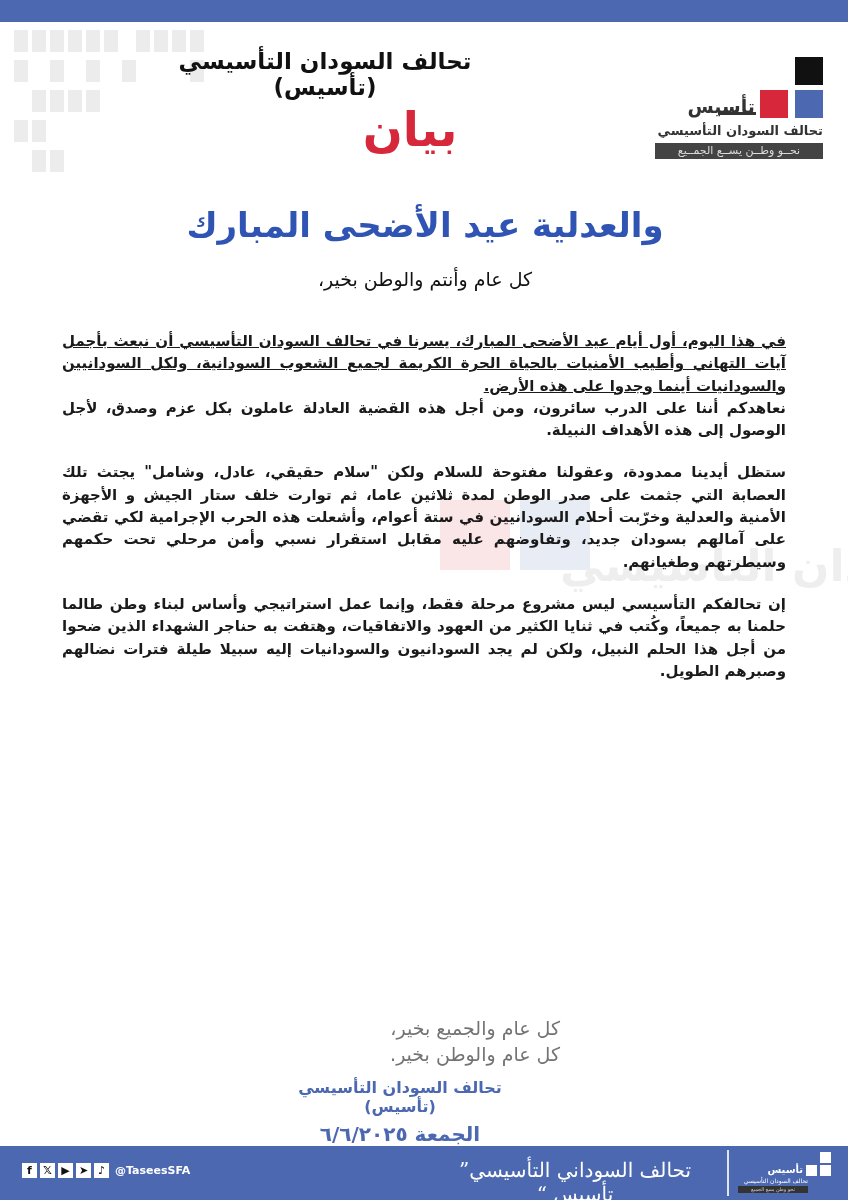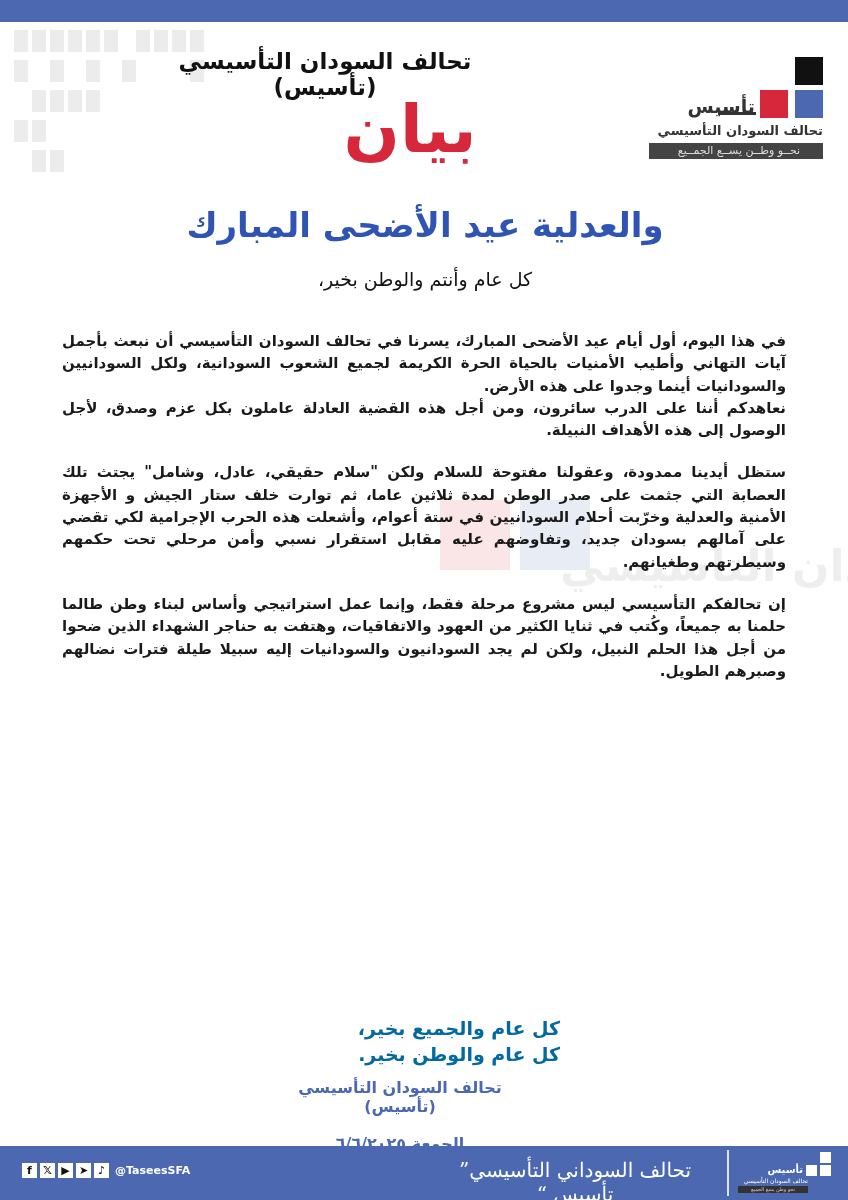--- a/index.html
+++ b/index.html
@@ -22,35 +22,35 @@
   .wm-text { position: absolute; left: 120px; top: 40px; font-size: 44px; font-weight: bold; color: #777; direction: rtl; white-space: nowrap; }
 
   
   .logo { position: absolute; left: 640px; top: 55px; width: 180px; height: 110px; }
   .logo .sq-black { position: absolute; left: 155px; top: 2px; width: 28px; height: 28px; background: #111; }
   .logo .sq-red { position: absolute; left: 120px; top: 35px; width: 28px; height: 28px; background: #d7283b; }
   .logo .sq-blue { position: absolute; left: 155px; top: 35px; width: 28px; height: 28px; background: #4b68b0; }
   .logo .name { position: absolute; right: 65px; top: 40px; font-size: 19px; font-weight: bold; color: #333; direction: rtl; white-space: nowrap; }
   .logo .dash { position: absolute; left: 78px; top: 57px; width: 38px; height: 3px; background: #333; }
   .logo .sub { position: absolute; right: -3px; top: 68px; font-size: 13px; font-weight: bold; color: #333; direction: rtl; white-space: nowrap; }
-  .logo .tag { position: absolute; right: -3px; top: 88px; width: 168px; height: 16px; background: #444; color: #ddd; font-size: 11px; text-align: center; line-height: 16px; direction: rtl; padding-left: 6px; }
+  .logo .tag { position: absolute; right: -3px; top: 88px; width: 168px; height: 16px; background: #444; color: #ddd; font-size: 11px; text-align: center; line-height: 16px; direction: rtl; }
 
   .title-org { position: absolute; left: 150px; top: 48px; width: 350px; text-align: center; direction: rtl; font-size: 23px; font-weight: bold; color: #111; }
-  .title-main { position: absolute; left: 250px; top: 90px; width: 320px; text-align: center; direction: rtl; font-size: 66px; font-weight: bold; color: #d7283b; line-height: 80px; }
+  .title-main { position: absolute; left: 250px; top: 90px; width: 320px; text-align: center; direction: rtl; font-size: 47px; font-weight: bold; color: #d7283b; line-height: 80px; }
   .occasion { position: absolute; left: 80px; top: 205px; width: 690px; text-align: center; direction: rtl; font-size: 34px; font-weight: bold; color: #2f54b3; }
   .greeting { position: absolute; left: 150px; top: 268px; width: 550px; text-align: center; direction: rtl; font-size: 19px; font-weight: normal; color: #111; }
 
   .body-text { position: absolute; left: 62px; top: 330px; width: 724px; direction: rtl; text-align: justify; font-size: 15px; font-weight: bold; line-height: 22.3px; color: #1a1a1a; }
   .body-text p { margin: 0 0 20px 0; }
-  .body-text .tight { margin-bottom: 0; }
+  .body-text .tight { margin-bottom: 0; text-decoration: underline; }
 
-  .closing { position: absolute; left: 250px; top: 1015px; width: 310px; direction: rtl; text-align: right; font-size: 19px; font-weight: bold; color: #0369a1; line-height: 26px; }
+  .closing { position: absolute; left: 250px; top: 1015px; width: 310px; direction: rtl; text-align: right; font-size: 19px; font-weight: normal; color: #737373; line-height: 26px; }
   .sig { position: absolute; left: 260px; top: 1078px; width: 280px; direction: rtl; text-align: center; color: #4b68b0; font-weight: bold; }
   .sig .org { font-size: 16px; }
-  .sig .date { font-size: 16px; margin-top: 18px; }
+  .sig .date { font-size: 20px; margin-top: 6px; }
 
   
   .social { position: absolute; left: 22px; top: 1163px; display: flex; gap: 3px; }
   .soc { width: 15px; height: 15px; background: #ffffff; color: #111; font-size: 11px; font-weight: bold; text-align: center; line-height: 15px; }
   .handle { position: absolute; left: 115px; top: 1164px; color: #fff; font-size: 11px; font-weight: bold; }
   .footer-title { position: absolute; left: 440px; top: 1158px; width: 270px; text-align: center; direction: rtl; color: #fff; font-size: 20px; font-family: "DejaVu Serif", serif; }
   .footer-divider { position: absolute; left: 727px; top: 1150px; width: 2px; height: 46px; background: #dfe5f3; }
   .footer-logo { position: absolute; left: 738px; top: 1150px; width: 100px; height: 46px; }
   .footer-logo .f-sq { position: absolute; width: 11px; height: 11px; background: #fff; }
   .footer-logo .f-name { position: absolute; right: 35px; top: 14px; color: #fff; font-size: 10px; direction: rtl; white-space: nowrap; font-weight: bold; }

